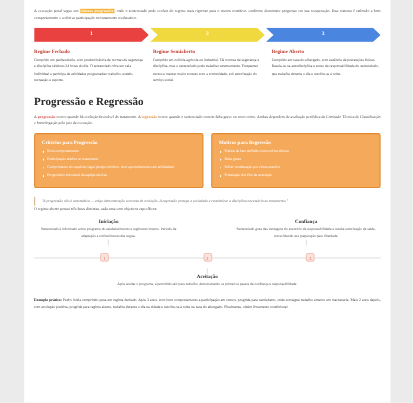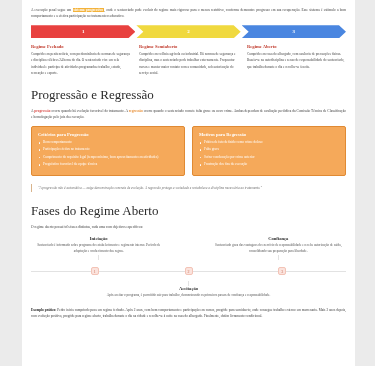--- a/index.html
+++ b/index.html
@@ -74,22 +74,22 @@
   .regime p {
     font-family: "Liberation Serif", serif;
     font-size: 3.4px;
     line-height: 1.8;
     color: #454545;
   }
 
   
   h2.sec {
     font-family: "Liberation Serif", serif;
-    font-size: 13px;
-    font-weight: normal;
+    font-size: 10px;
+    font-weight: bold;
     color: #2b2b2b;
     margin: 11px 0 5px 0;
   }
 
   
   .cards {
     display: flex;
     gap: 7px;
     margin-top: 6px;
   }
@@ -281,21 +281,20 @@
           <li>Sofrer condenação por crime anterior</li>
           <li>Frustração dos fins da execução</li>
         </ul>
       </div>
     </div>
 
     <div class="quote">
       <p>"A progressão não é automática — exige demonstração concreta de evolução. A regressão protege a sociedade e restabelece a disciplina necessária ao tratamento."</p>
     </div>
 
-    <h2 class="sec">Fases do Regime Aberto</h2>
     <p class="para">O regime aberto possui três fases distintas, cada uma com objetivos específicos:</p>
 
     <div class="tl-wrap">
       <div class="tl-top">
         <div class="phase">
           <h6>Iniciação</h6>
           <p>Sentenciado é informado sobre programa do estabelecimento e regimento interno. Período de adaptação e conhecimento das regras.</p>
           <div class="tick"></div>
         </div>
         <div class="phase">

